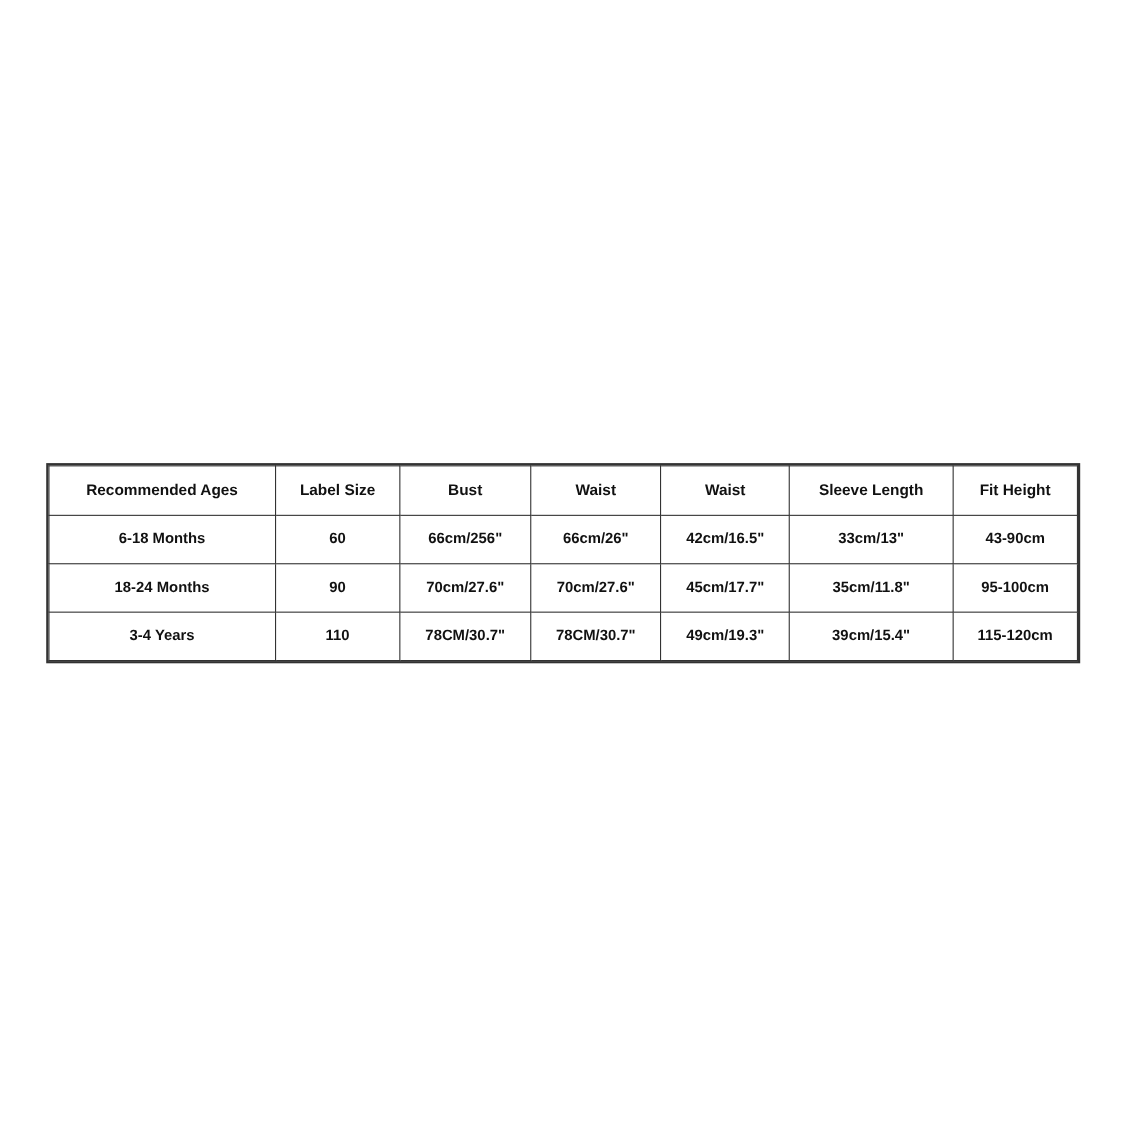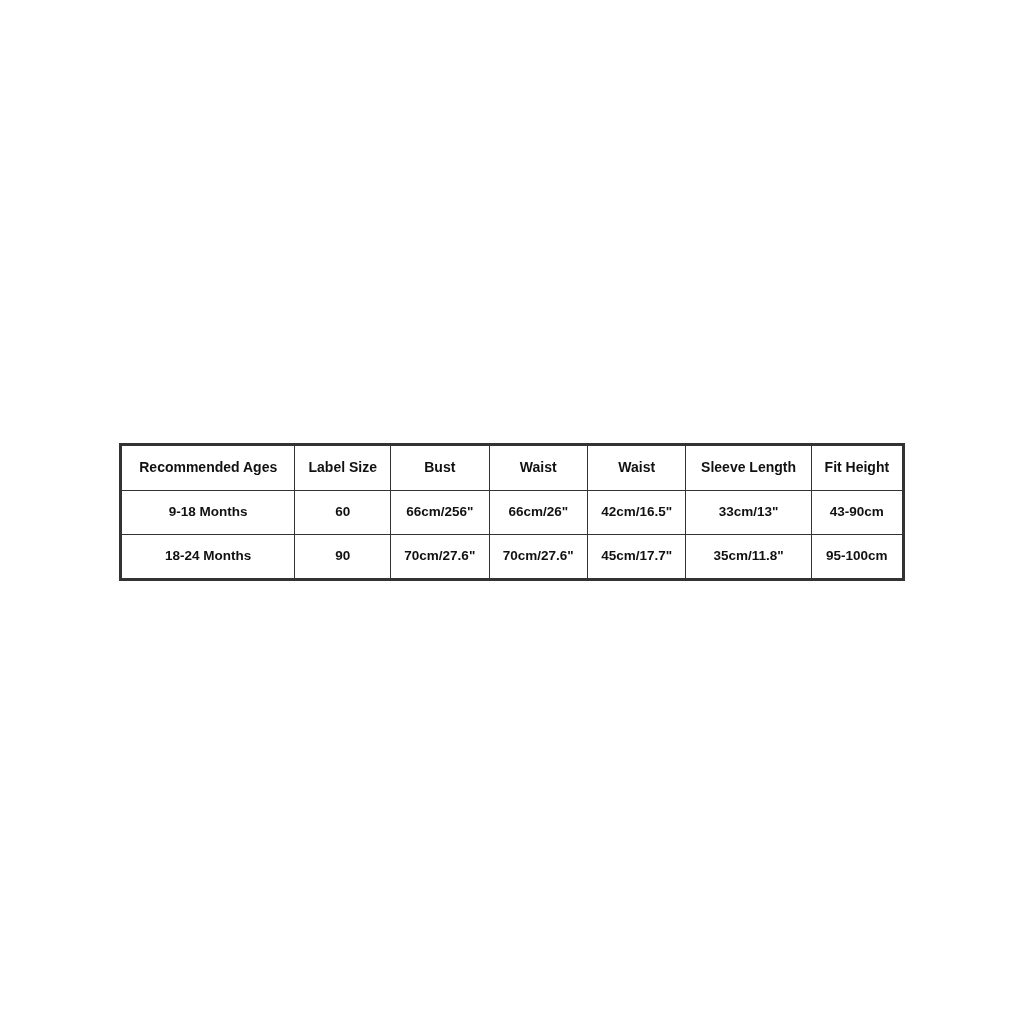--- a/index.html
+++ b/index.html
@@ -12,21 +12,21 @@
       background: #ffffff;
       width: 1024px;
       height: 1024px;
       display: flex;
       align-items: center;
       justify-content: center;
       font-family: Arial, sans-serif;
     }
 
     .table-container {
-      width: 786px;
+      width: 940px;
       border: 2px solid #333;
     }
 
     table {
       width: 100%;
       border-collapse: collapse;
       font-size: 14px;
       color: #111;
     }
 
@@ -59,32 +59,41 @@
         <th>Label Size</th>
         <th>Bust</th>
         <th>Waist</th>
         <th>Waist</th>
         <th>Sleeve Length</th>
         <th>Fit Height</th>
       </tr>
     </thead>
     <tbody id="table-body">
     <tr>
-          <td>9-18 Months</td>
+          <td>6-18 Months</td>
           <td>60</td>
           <td>66cm/256"</td>
           <td>66cm/26"</td>
           <td>42cm/16.5"</td>
           <td>33cm/13"</td>
           <td>43-90cm</td>
         </tr>
         <tr>
           <td>18-24 Months</td>
           <td>90</td>
           <td>70cm/27.6"</td>
           <td>70cm/27.6"</td>
           <td>45cm/17.7"</td>
           <td>35cm/11.8"</td>
           <td>95-100cm</td>
         </tr>
+        <tr>
+          <td>3-4 Years</td>
+          <td>110</td>
+          <td>78CM/30.7"</td>
+          <td>78CM/30.7"</td>
+          <td>49cm/19.3"</td>
+          <td>39cm/15.4"</td>
+          <td>115-120cm</td>
+        </tr>
       </tbody>
   </table>
 </div>
 
 </body></html>

